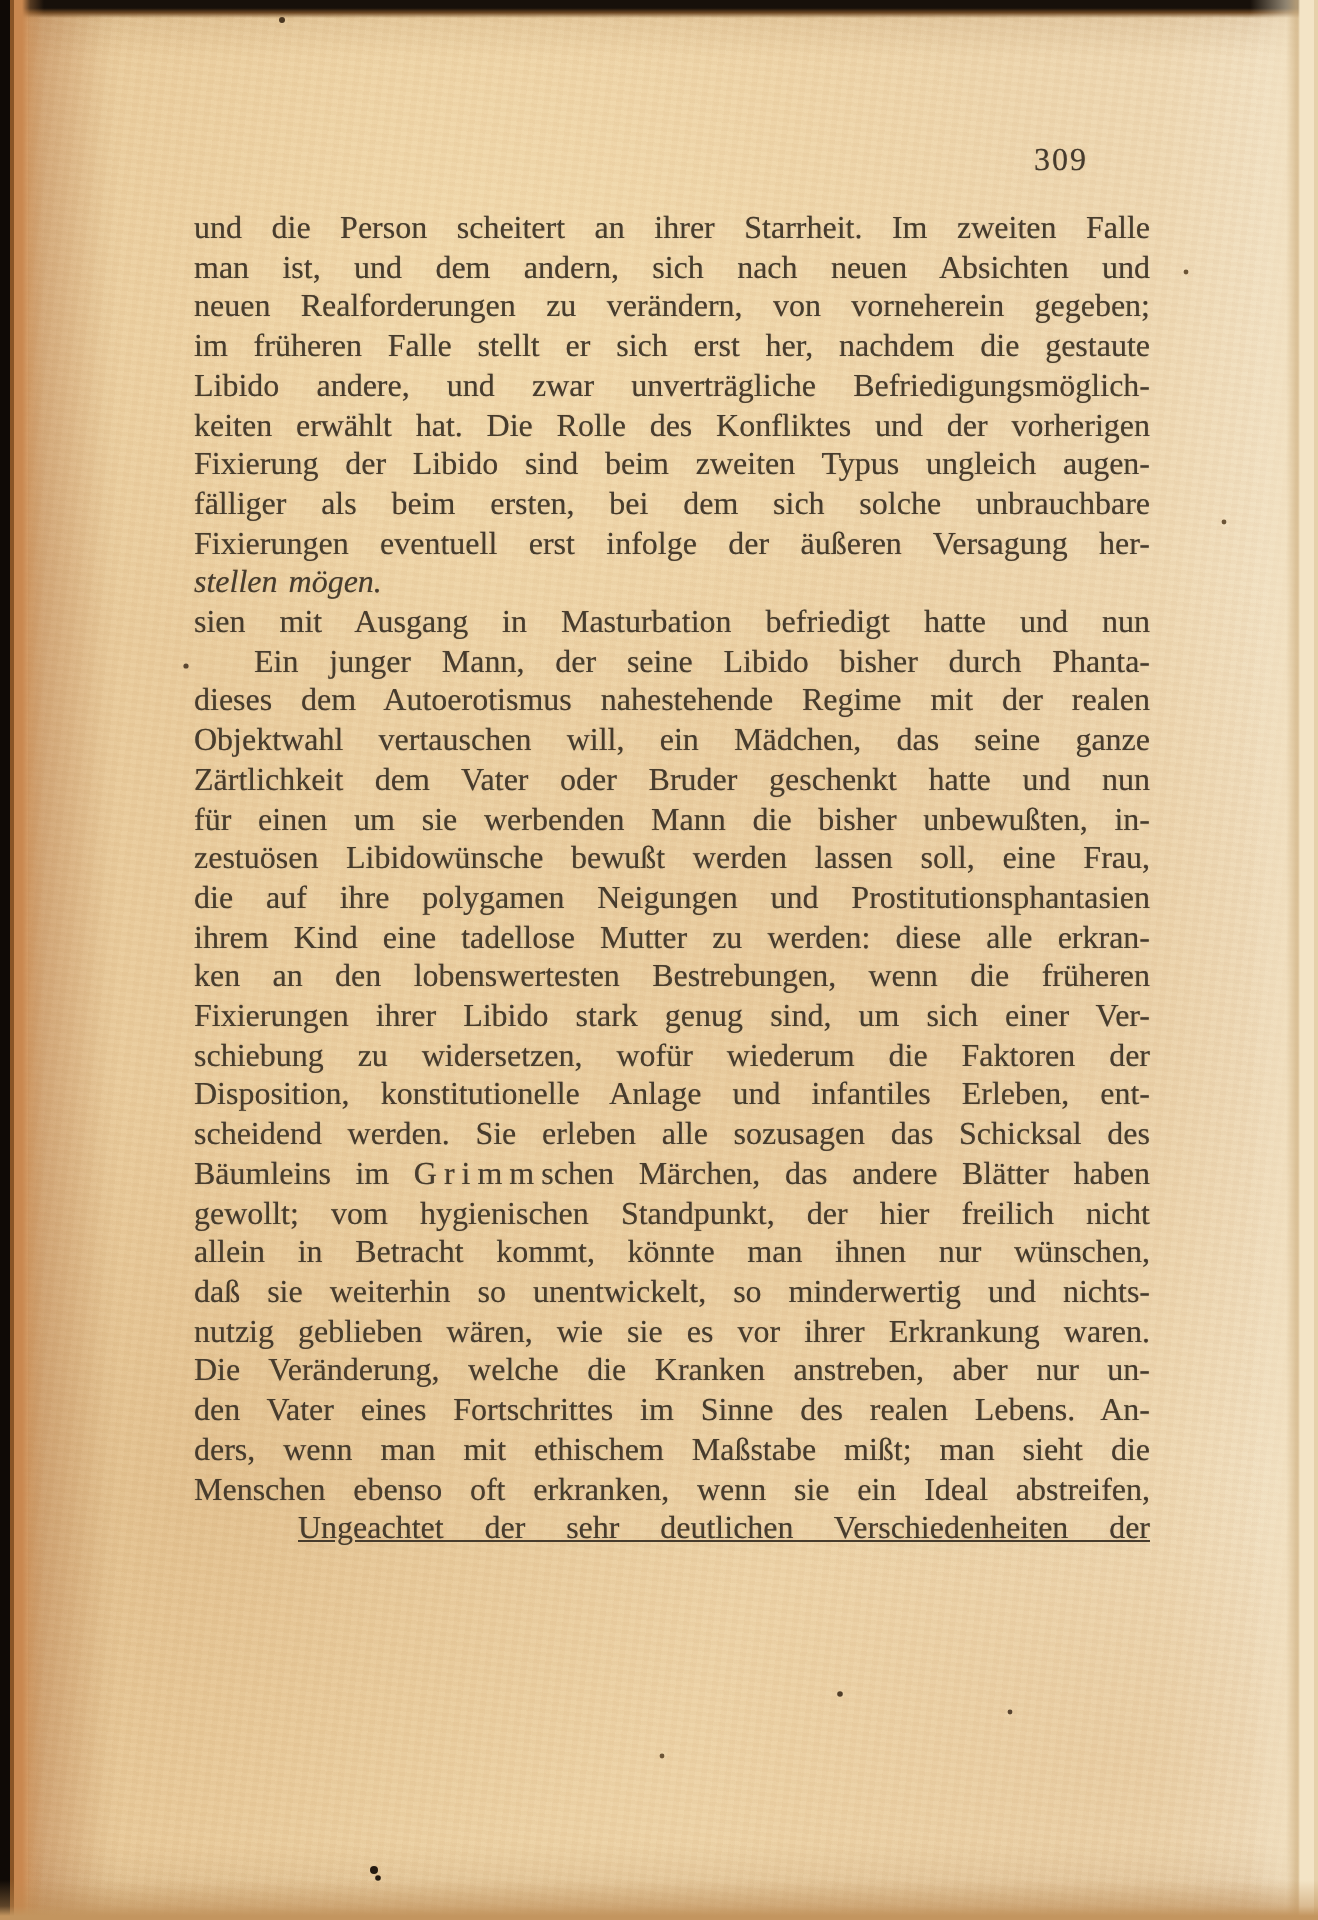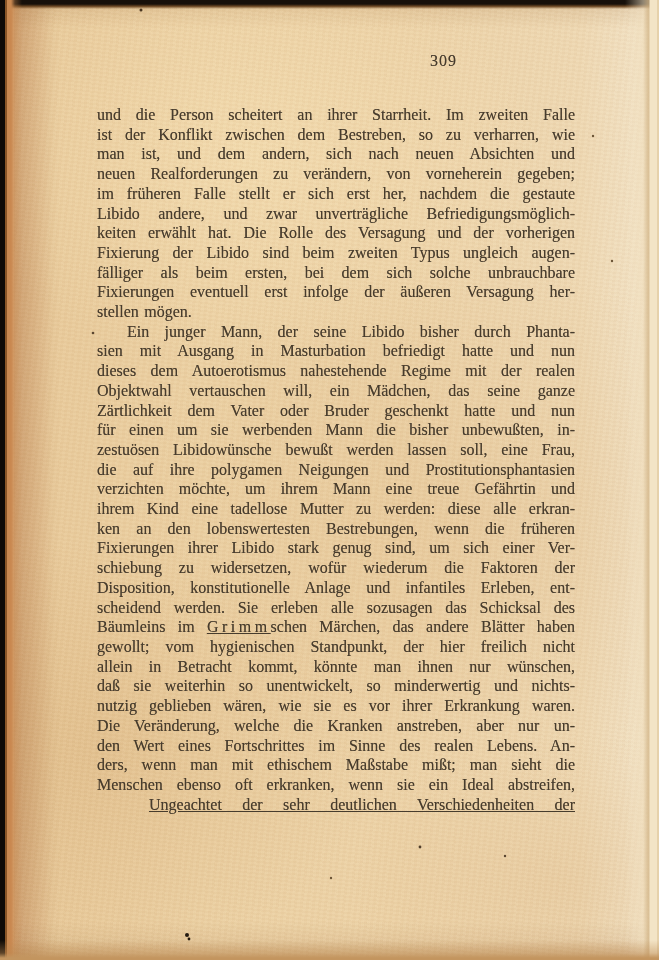--- a/index.html
+++ b/index.html
@@ -38,78 +38,76 @@
       186px 934px 0 1.0px #241a10,
       188px 938px 0 0.4px #241a10,
       592px 135px 0 0.2px #6b5436,
       504px 855px 0 0.2px #584430,
       419px 846px 0 0.4px #4f3d29,
       330px 877px 0 0.2px #6b5436,
       92px  332px 0 0.3px #5a4630,
       611px 260px 0 0.2px #6b5436;
   }
   .page-number {
-    position:absolute; top:52px; left:430px; width:114px;
-    font-size:16px; letter-spacing:1px;
+    position:absolute; top:72px; left:430px; width:114px;
+    text-align:right; font-size:16px; letter-spacing:1px;
     color:#463b2d; text-shadow:0 0 0.4px rgba(70,59,45,0.6);
   }
   .text-block {
     position:absolute; left:97px; top:105px; width:478px;
     font-size:16px; line-height:19.7px; color:#473c2d;
     text-shadow:0 0 0.4px rgba(62,50,38,0.55);
   }
   .line { text-align:justify; text-align-last:justify; word-spacing:1.5px; }
-  .line.end { text-align-last:left; }
+  .line.end { text-align-last:left;font-style:italic; }
   .line.ind1 { padding-left:30px; }
   .line.ind2 { padding-left:52px;text-decoration:underline; }
-  .sperr { letter-spacing:3.5px;text-decoration:underline; }
+  .sperr { letter-spacing:3.5px; }
 </style>
 </head>
 <body>
 
 <div class="page">
   <div class="texture"></div>
   <div class="edge gutter-shadow"></div>
   <div class="edge edge-top"></div>
   <div class="edge edge-left"></div>
   <div class="edge edge-right"></div>
   <div class="edge edge-bottom"></div>
   <div class="specks"></div>
   <div class="page-number">309</div>
   <div class="text-block">
       <div class="line"><span>und die Person scheitert an ihrer Starrheit. Im zweiten Falle</span></div>
-      <div class="line"><span>ist der Konflikt zwischen dem Bestreben, so zu verharren, wie</span></div>
       <div class="line"><span>man ist, und dem andern, sich nach neuen Absichten und</span></div>
       <div class="line"><span>neuen Realforderungen zu verändern, von vorneherein gegeben;</span></div>
       <div class="line"><span>im früheren Falle stellt er sich erst her, nachdem die gestaute</span></div>
       <div class="line"><span>Libido andere, und zwar unverträgliche Befriedigungsmöglich-</span></div>
-      <div class="line"><span>keiten erwählt hat. Die Rolle des Versagung und der vorherigen</span></div>
+      <div class="line"><span>keiten erwählt hat. Die Rolle des Konfliktes und der vorherigen</span></div>
       <div class="line"><span>Fixierung der Libido sind beim zweiten Typus ungleich augen-</span></div>
       <div class="line"><span>fälliger als beim ersten, bei dem sich solche unbrauchbare</span></div>
       <div class="line"><span>Fixierungen eventuell erst infolge der äußeren Versagung her-</span></div>
       <div class="line end"><span>stellen mögen.</span></div>
+      <div class="line"><span>sien mit Ausgang in Masturbation befriedigt hatte und nun</span></div>
       <div class="line ind1"><span>Ein junger Mann, der seine Libido bisher durch Phanta-</span></div>
-      <div class="line"><span>sien mit Ausgang in Masturbation befriedigt hatte und nun</span></div>
       <div class="line"><span>dieses dem Autoerotismus nahestehende Regime mit der realen</span></div>
       <div class="line"><span>Objektwahl vertauschen will, ein Mädchen, das seine ganze</span></div>
       <div class="line"><span>Zärtlichkeit dem Vater oder Bruder geschenkt hatte und nun</span></div>
       <div class="line"><span>für einen um sie werbenden Mann die bisher unbewußten, in-</span></div>
       <div class="line"><span>zestuösen Libidowünsche bewußt werden lassen soll, eine Frau,</span></div>
       <div class="line"><span>die auf ihre polygamen Neigungen und Prostitutionsphantasien</span></div>
-      <div class="line"><span>verzichten möchte, um ihrem Mann eine treue Gefährtin und</span></div>
       <div class="line"><span>ihrem Kind eine tadellose Mutter zu werden: diese alle erkran-</span></div>
       <div class="line"><span>ken an den lobenswertesten Bestrebungen, wenn die früheren</span></div>
       <div class="line"><span>Fixierungen ihrer Libido stark genug sind, um sich einer Ver-</span></div>
       <div class="line"><span>schiebung zu widersetzen, wofür wiederum die Faktoren der</span></div>
       <div class="line"><span>Disposition, konstitutionelle Anlage und infantiles Erleben, ent-</span></div>
       <div class="line"><span>scheidend werden. Sie erleben alle sozusagen das Schicksal des</span></div>
       <div class="line"><span>Bäumleins im </span><span class="sperr">Grimm</span><span>schen Märchen, das andere Blätter haben</span></div>
       <div class="line"><span>gewollt; vom hygienischen Standpunkt, der hier freilich nicht</span></div>
       <div class="line"><span>allein in Betracht kommt, könnte man ihnen nur wünschen,</span></div>
       <div class="line"><span>daß sie weiterhin so unentwickelt, so minderwertig und nichts-</span></div>
       <div class="line"><span>nutzig geblieben wären, wie sie es vor ihrer Erkrankung waren.</span></div>
       <div class="line"><span>Die Veränderung, welche die Kranken anstreben, aber nur un-</span></div>
-      <div class="line"><span>den Wert eines Fortschrittes im Sinne des realen Lebens. An-</span></div>
+      <div class="line"><span>den Vater eines Fortschrittes im Sinne des realen Lebens. An-</span></div>
       <div class="line"><span>ders, wenn man mit ethischem Maßstabe mißt; man sieht die</span></div>
       <div class="line"><span>Menschen ebenso oft erkranken, wenn sie ein Ideal abstreifen,</span></div>
       <div class="line ind2"><span>Ungeachtet der sehr deutlichen Verschiedenheiten der</span></div>
     </div>
 </div>
 
 </body></html>

